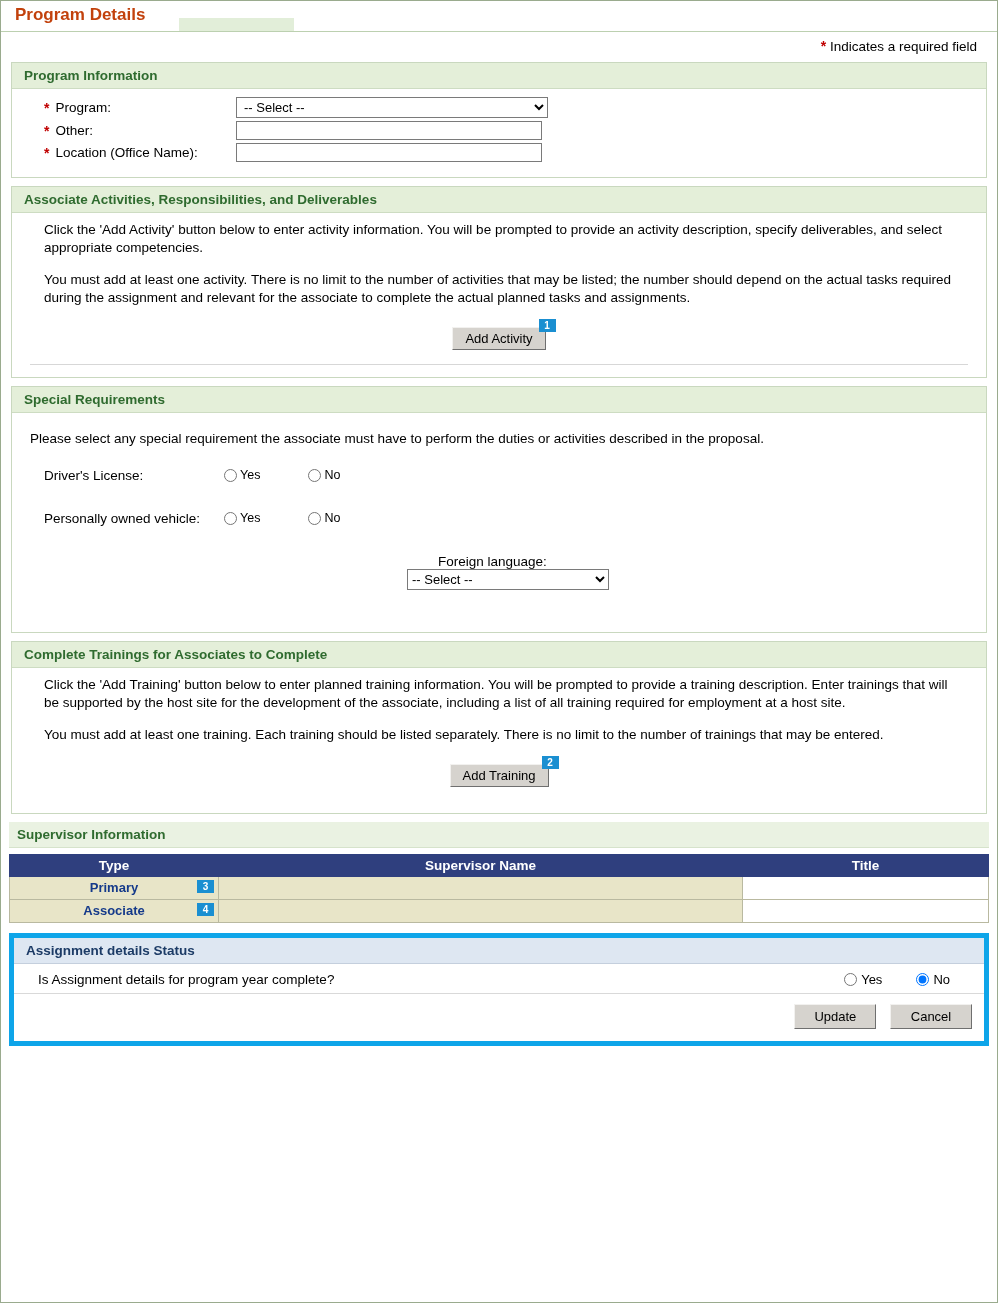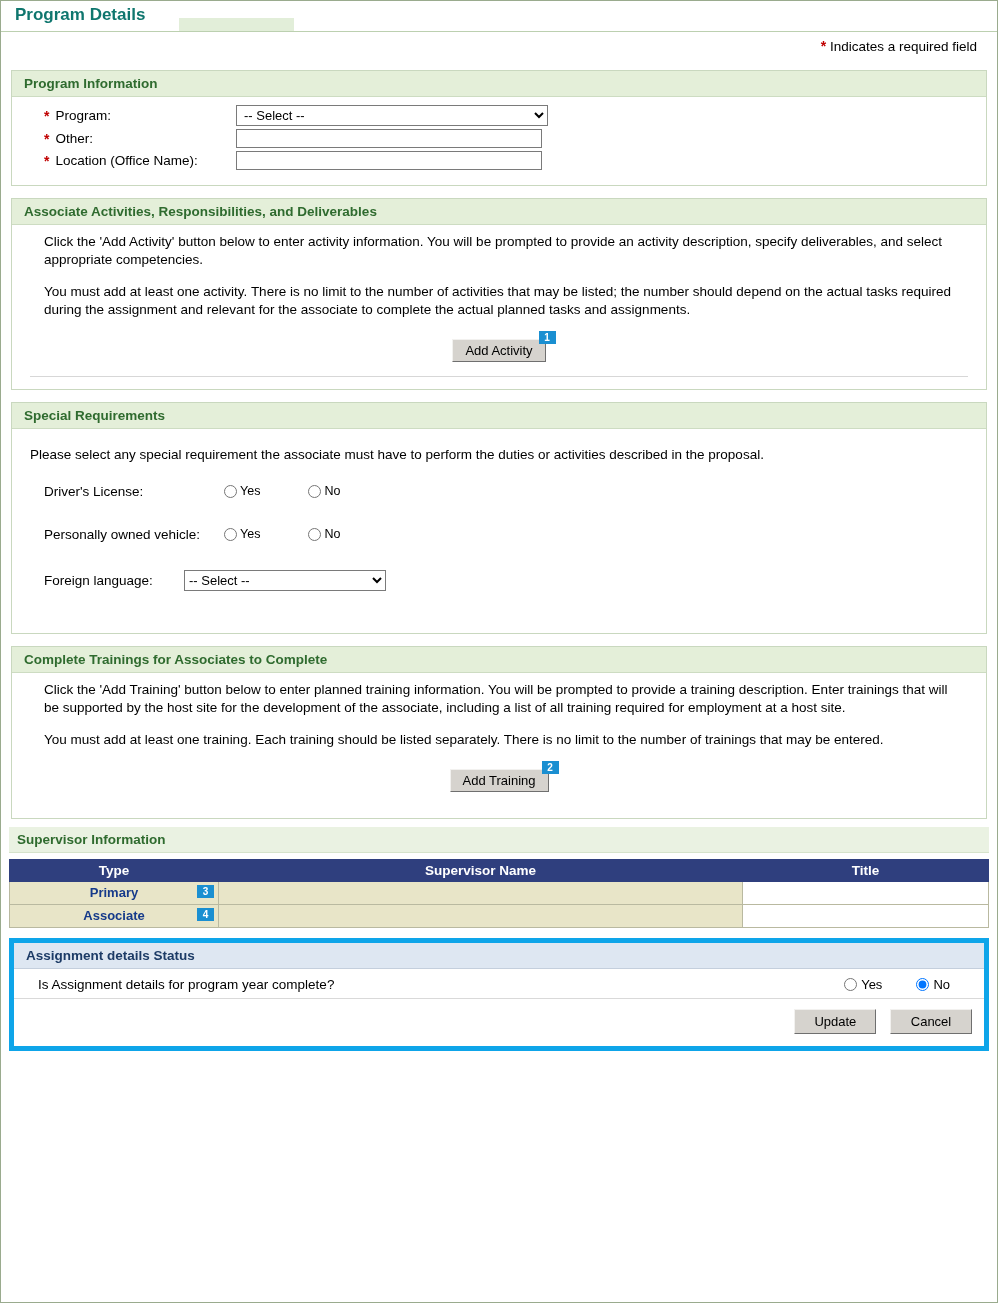--- a/index.html
+++ b/index.html
@@ -26,21 +26,21 @@
     height: 30px;
     border-bottom: 1px solid #bcd0b0;
     background: #ffffff;
   }
   .page-title {
     position: absolute;
     left: 14px;
     top: 4px;
     font-size: 17px;
     font-weight: bold;
-    color: #0f766e;
+    color: #c2410c;
   }
   .title-tab-shade {
     position: absolute;
     left: 178px;
     top: 17px;
     width: 115px;
     height: 13px;
     background: #e2eed9;
   }
   
@@ -49,21 +49,21 @@
     padding: 6px 20px 4px 0;
     font-size: 13.5px;
   }
   .req-star {
     color: #c00000;
     font-weight: bold;
     font-size: 14px;
   }
   
   .panel {
-    margin: 12px 10px 8px 10px;
+    margin: 4px 10px 8px 10px;
     border: 1px solid #c9d8bf;
     background: #be185d;
   }
   .panel-header {
     background: #e4efd9;
     border-bottom: 1px solid #cddcc2;
     color: #2f6b2f;
     font-weight: bold;
     font-size: 13.5px;
     padding: 5px 10px 5px 12px;
@@ -357,21 +357,21 @@
         <label class="sr-radio">
           <input type="radio" name="pov" style="">
           <span>Yes</span>
         </label>
         <label class="sr-radio">
           <input type="radio" name="pov" style="">
           <span>No</span>
         </label>
       </div>
 
-      <div class="sr-row" style="margin-bottom:0;">
+      <div class="sr-row" style="margin-bottom:0;flex-direction:column;">
         <div class="sr-label" style="width:140px;">Foreign language:</div>
         <select class="lang-select">
           <option>-- Select  --</option>
         </select>
       </div>
       <div class="sr-bottom-space"></div>
     </div>
   </div>
 
   <div class="panel">

